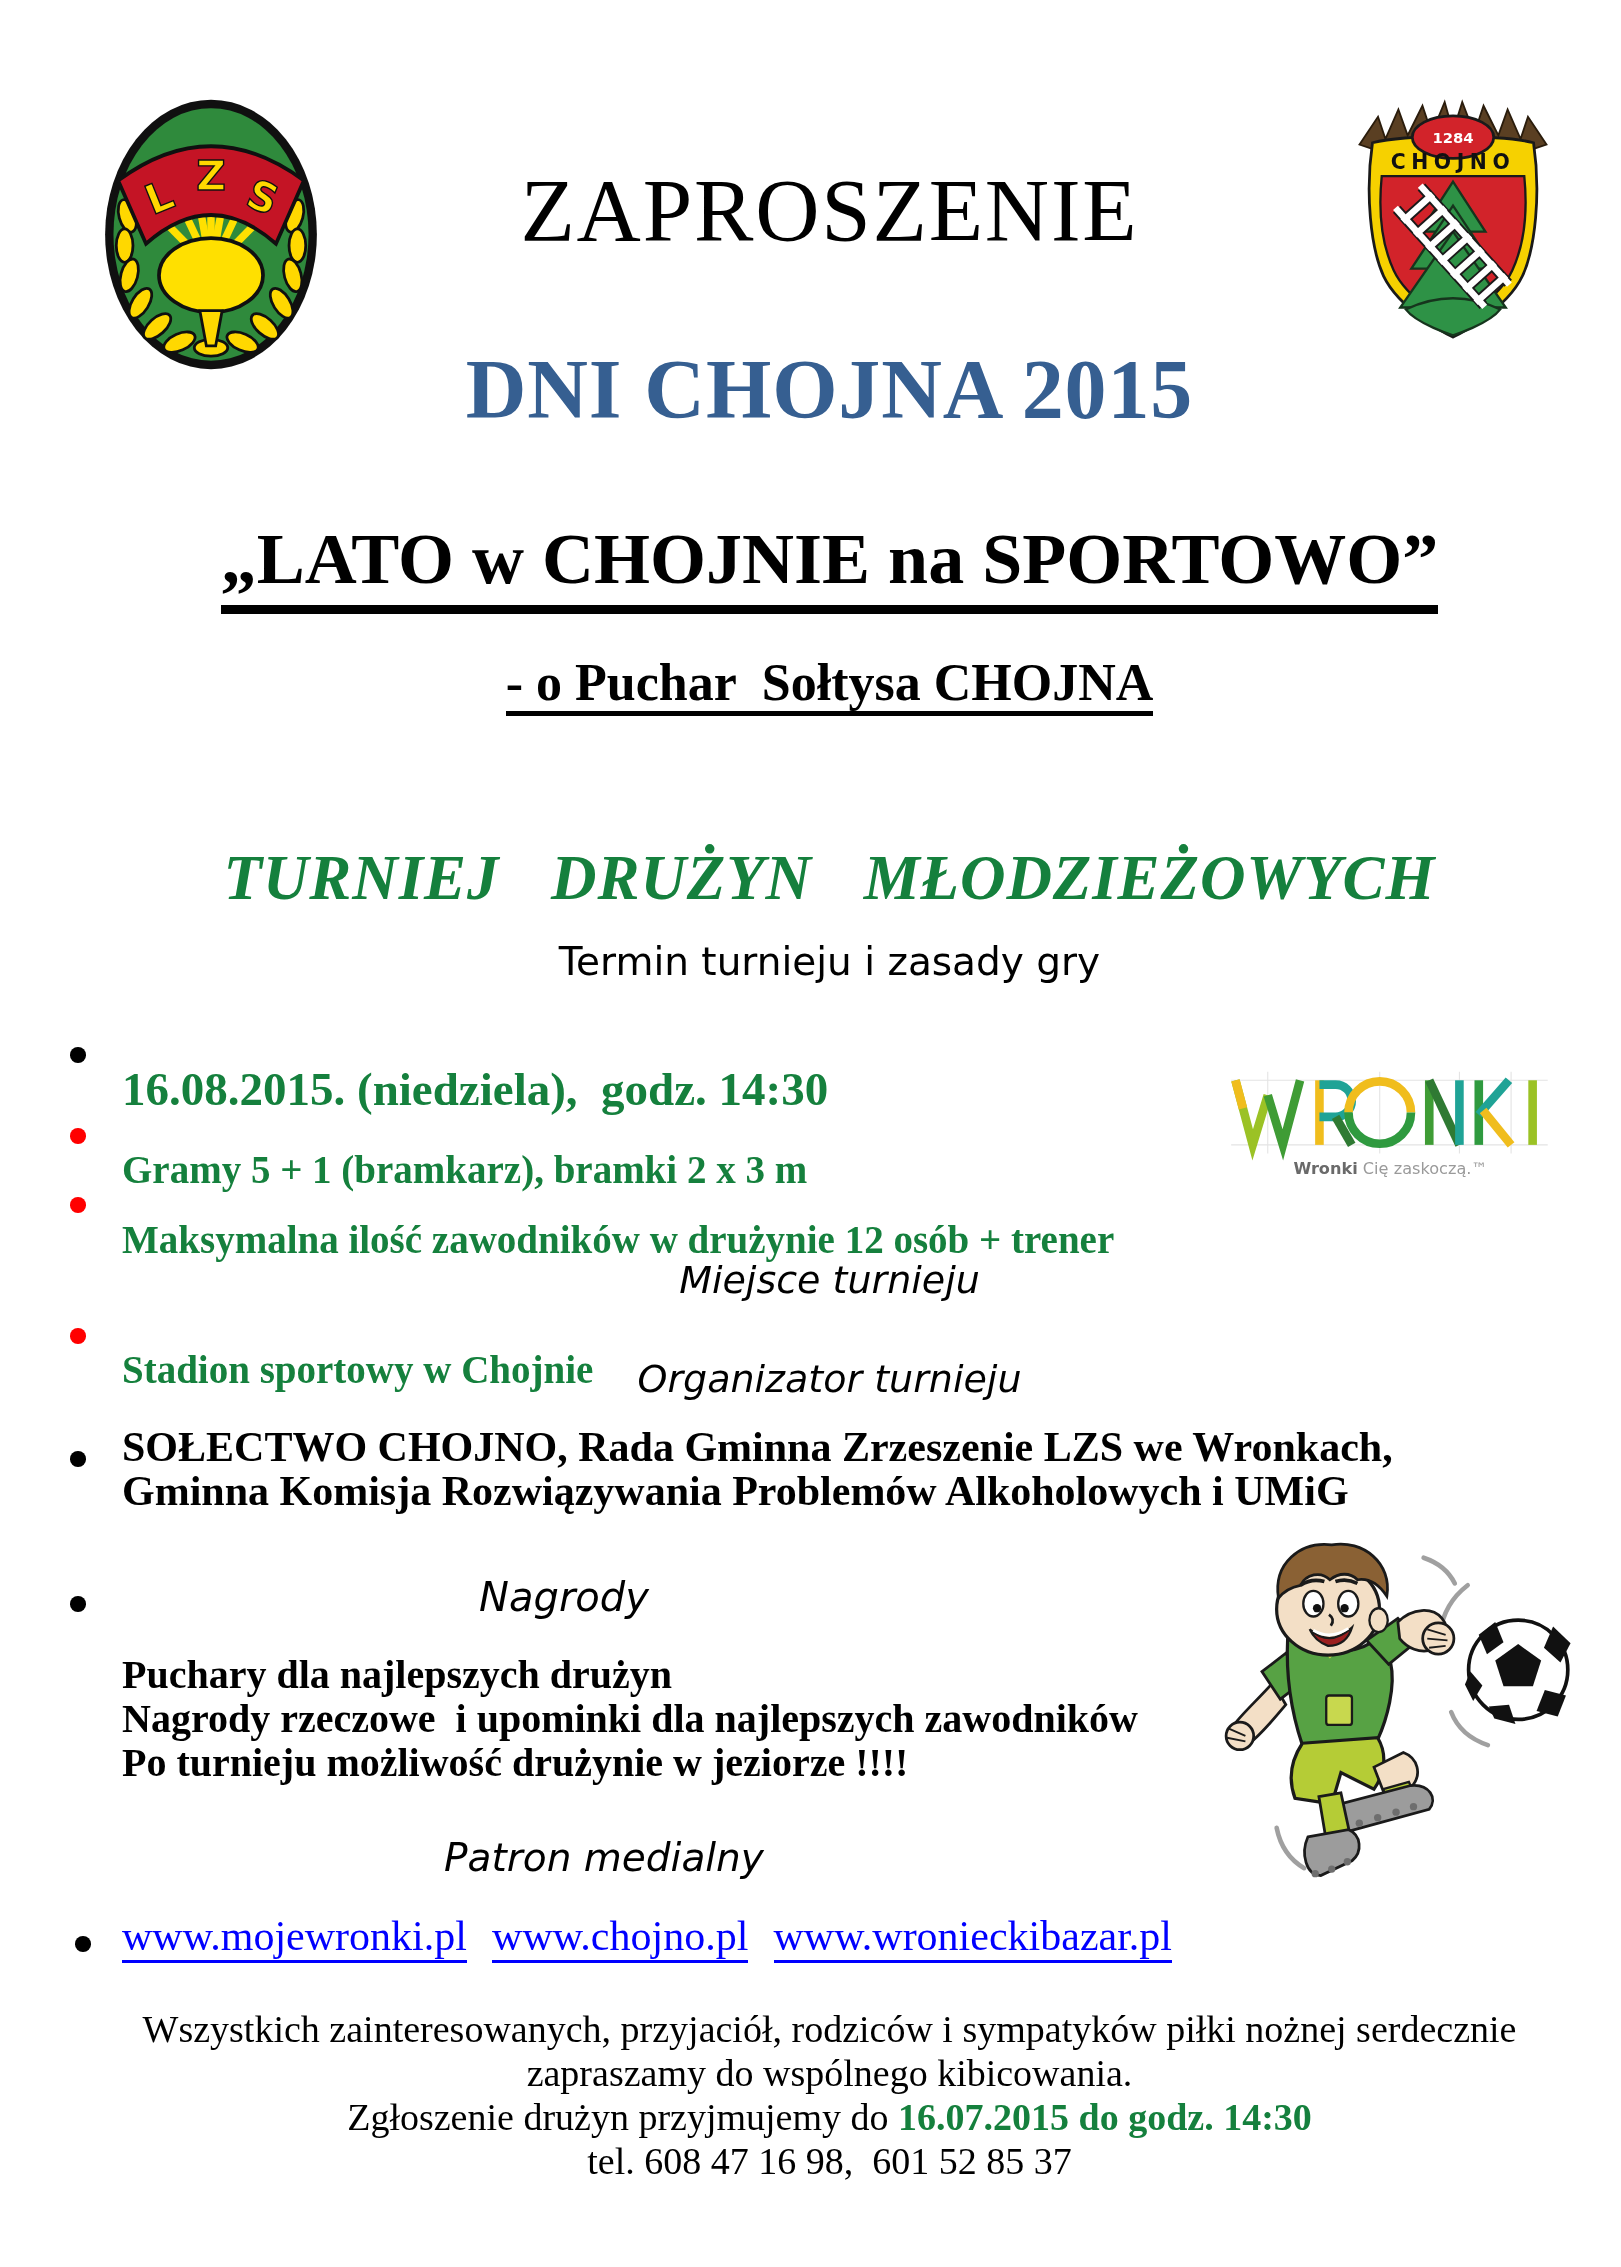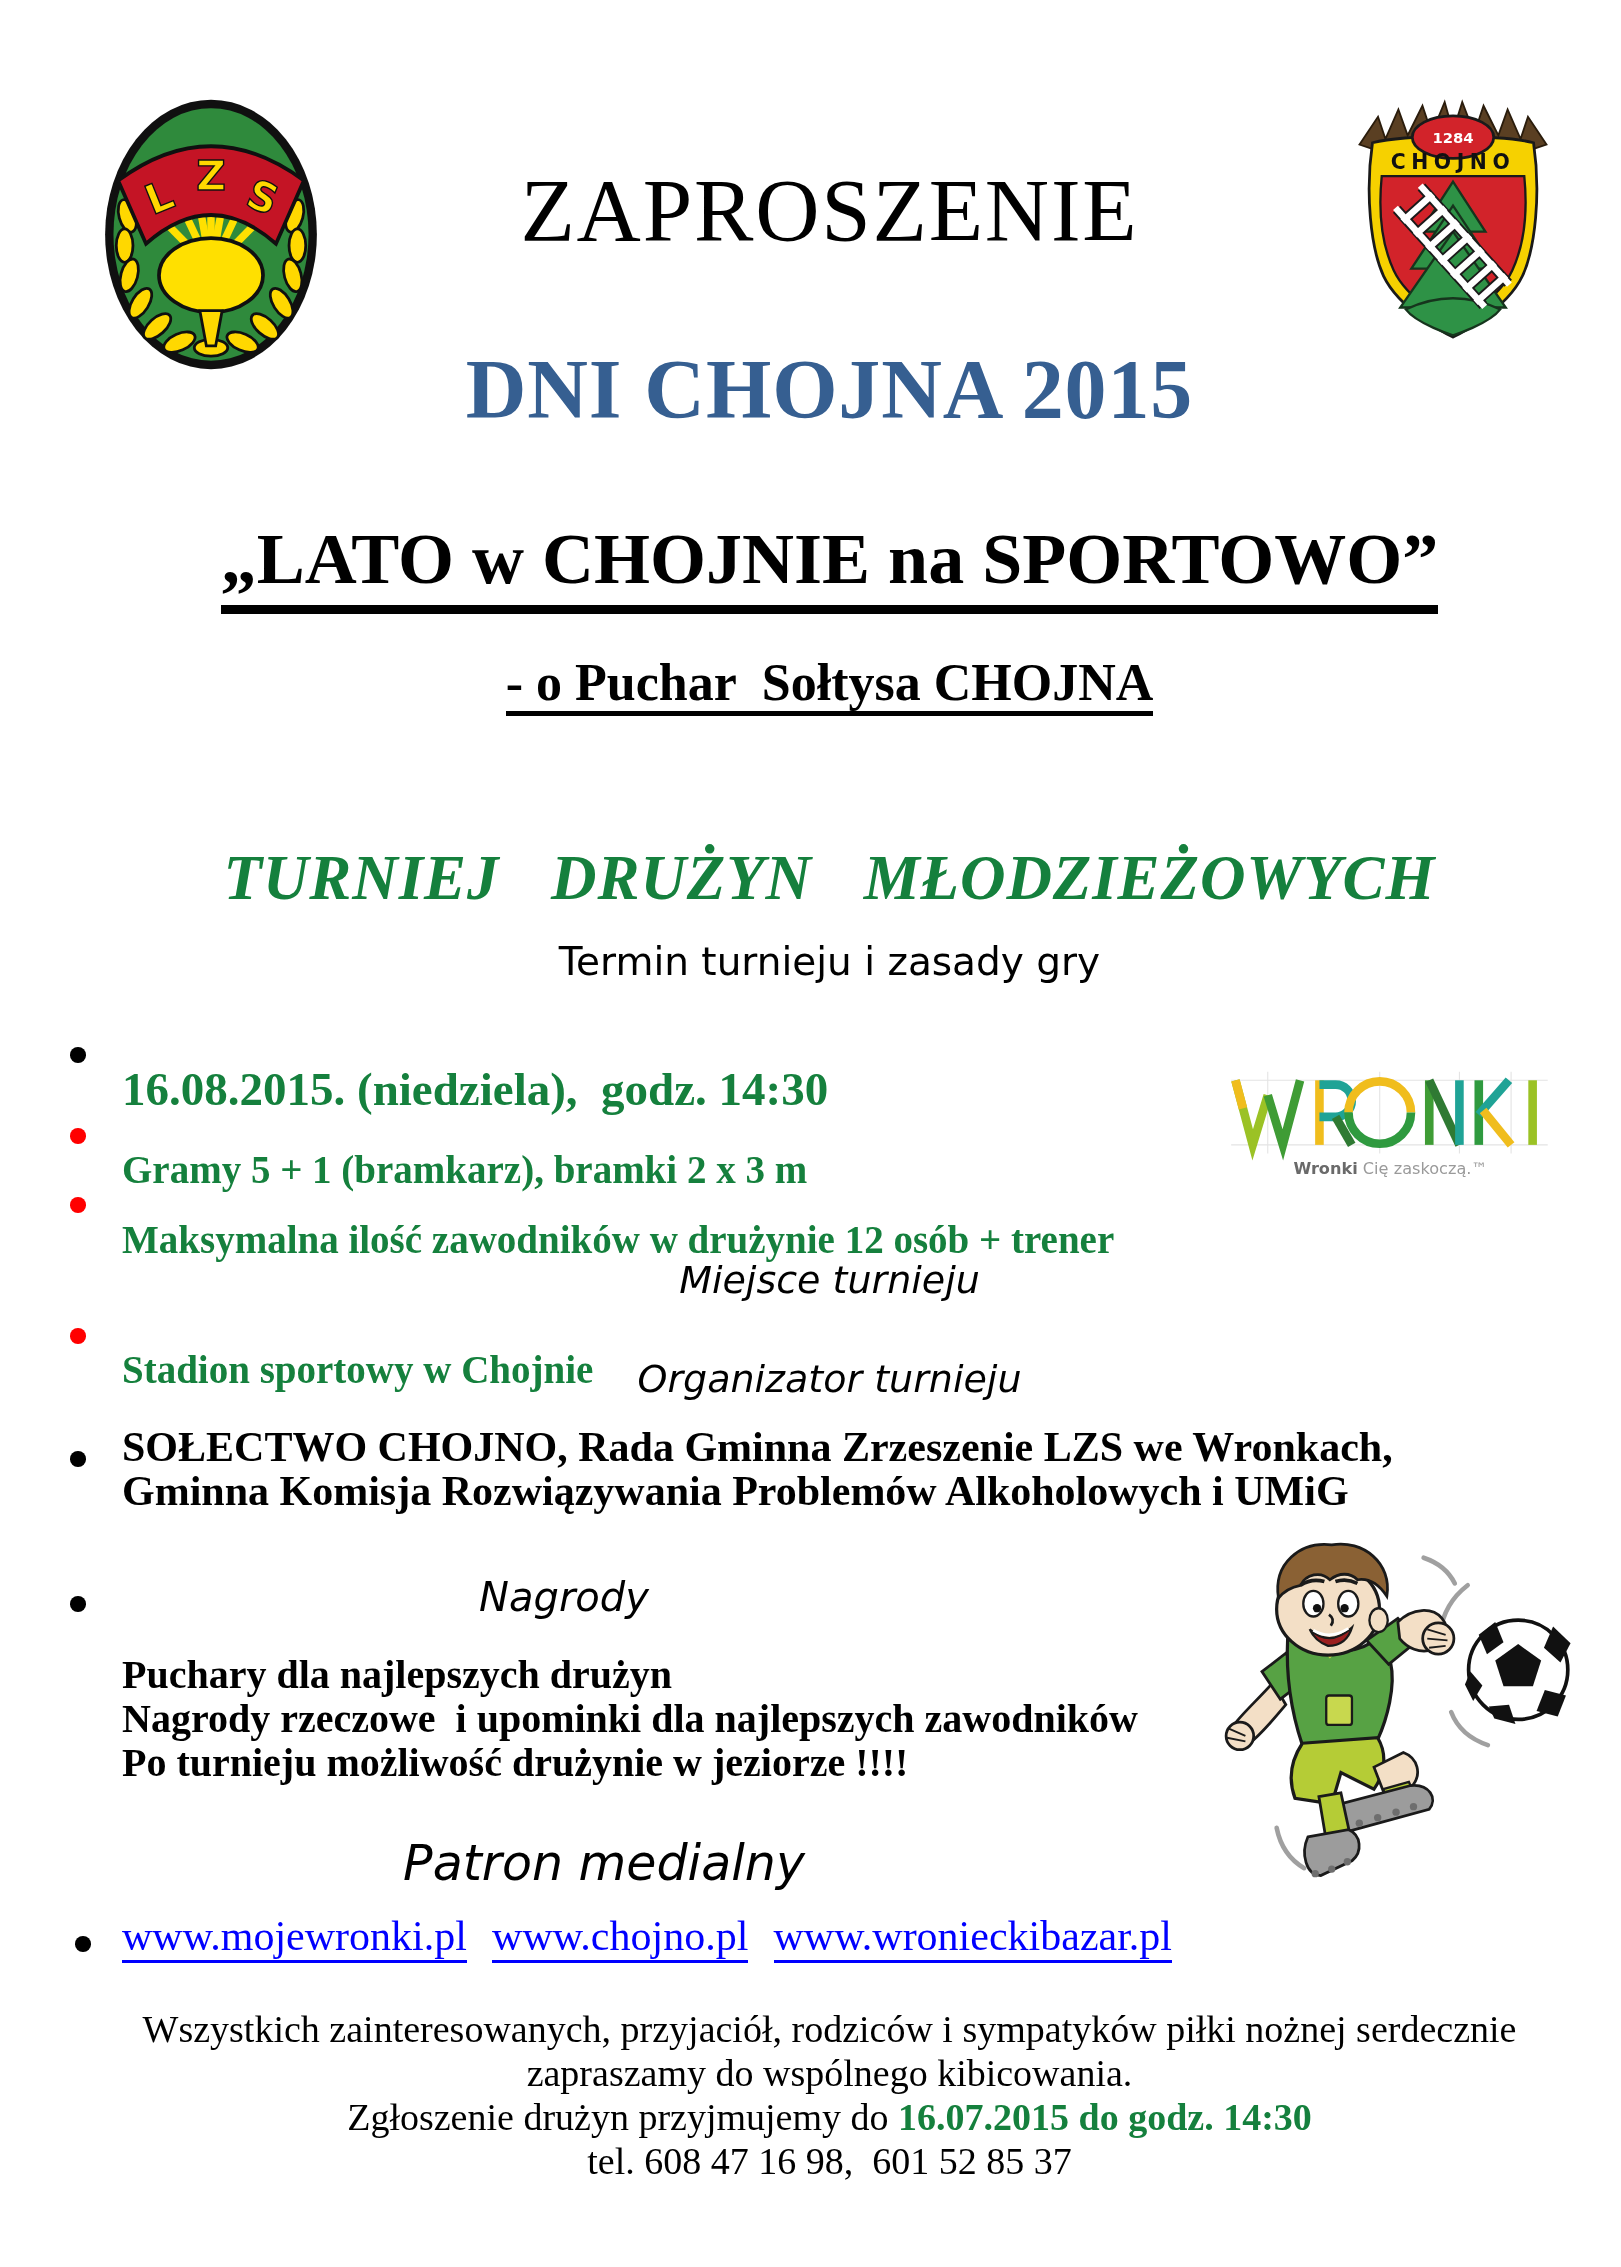--- a/index.html
+++ b/index.html
@@ -257,21 +257,21 @@
     </g>
     <polygon points="138,288 162,284 172,330 146,336" fill="#b5cc36" stroke="#1a1a1a" stroke-width="3"></polygon>
     <path d="M126,332 L170,324 C184,330 186,348 174,358 L140,374 C124,374 118,350 126,332 Z" fill="#9c9c9c" stroke="#1a1a1a" stroke-width="3"></path>
     <g fill="#6e6e6e">
       <circle cx="134" cy="372" r="4"></circle>
         <circle cx="152" cy="367" r="4"></circle>
         <circle cx="169" cy="359" r="4"></circle>
     </g>
   </svg>
 
-  <div class="abs comic it pre" style="left:604px; top:1835px; font-size:49px; transform:translateX(-50%);">Patron medialny</div>
+  <div class="abs comic it pre" style="left:604px; top:1835px; font-size:39px; transform:translateX(-50%);">Patron medialny</div>
 
   <span class="bullet" style="left:75px; top:1936px;"></span>
   <div class="abs links-row" style="left:122px; top:1912px; font-size:42px;">
     <a class="link">www.mojewronki.pl</a>
     <a class="link">www.chojno.pl</a>
     <a class="link">www.wronieckibazar.pl</a>
   </div>
 
   <div class="center-col" style="top:2007px; font-size:38px; line-height:44px;">
     <div class="pre">Wszystkich zainteresowanych, przyjaciół, rodziców i sympatyków piłki nożnej serdecznie</div>

